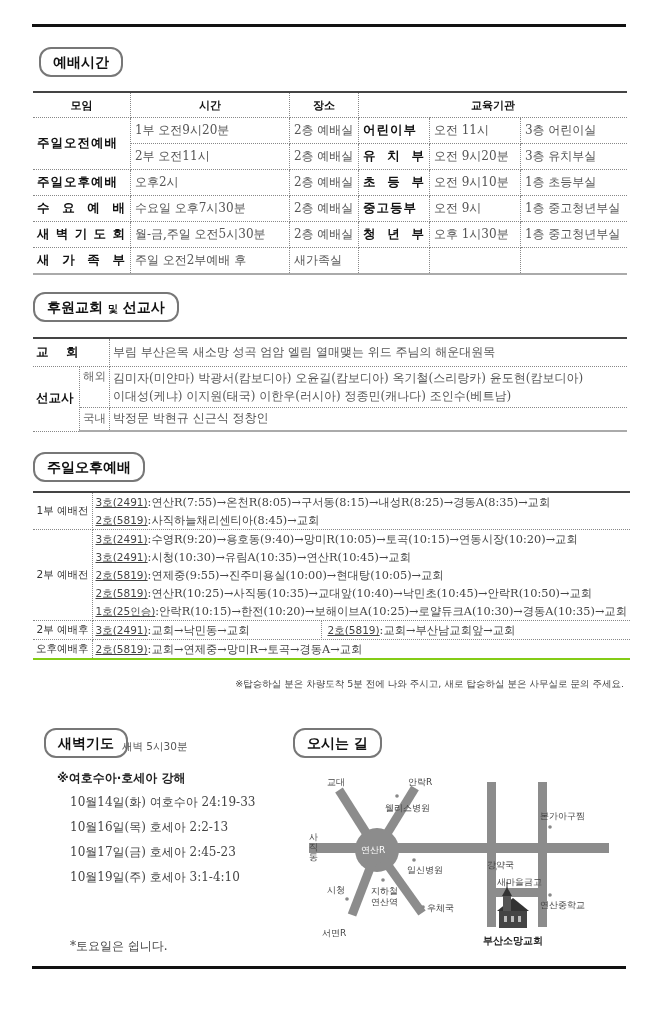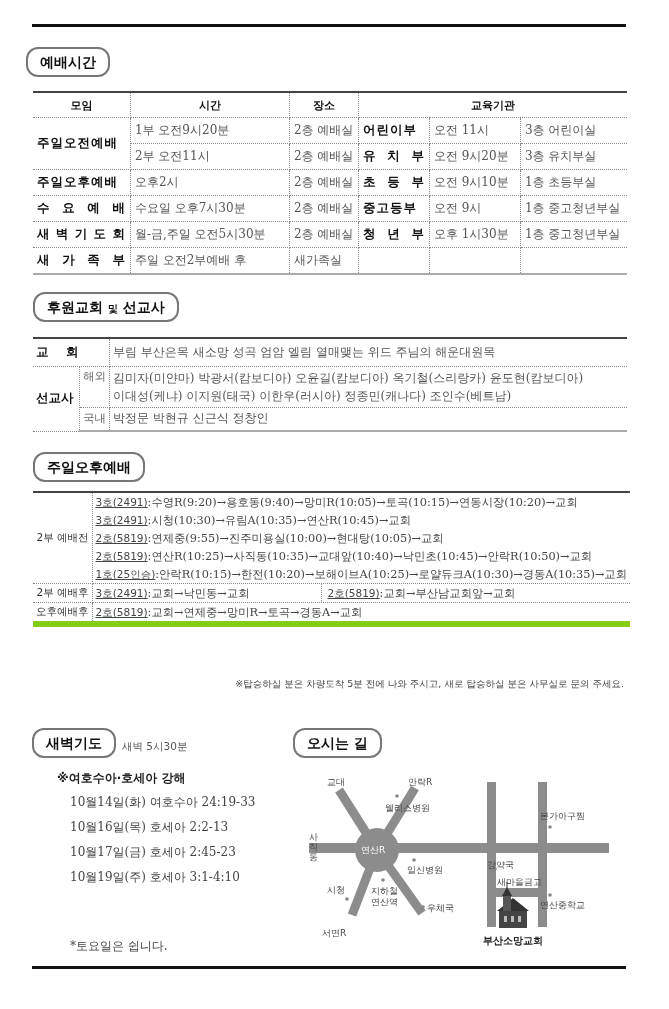--- a/index.html
+++ b/index.html
@@ -36,21 +36,21 @@
   .st tr:first-child td { border-top: 2px solid #444; }
   .st tr:last-child td { border-bottom: 2px solid #aaa; }
   .st td.lab { font-family: "DejaVu Sans", sans-serif; font-weight: bold; color: #111; font-size: 12.5px; border-left: none; white-space: nowrap; }
   .st td.sub { font-size: 11.5px; color: #666; white-space: nowrap; }
   .st td:last-child { border-right: none; }
 
   
   .vt { left: 33px; top: 491px; width: 594px; font-size: 11.3px; }
   .vt td { border: 1px dotted #888; padding: 0 3px; color: #444; vertical-align: middle; }
   .vt tr:first-child td { border-top: 2px solid #444; }
-  .vt tr:last-child td { border-bottom: 6px solid #84cc16; }
+  .vt tr:last-child td { border-bottom: 2px solid #84cc16; }
   .vt td.lab { font-family: "DejaVu Sans", sans-serif; font-size: 10.5px; color: #333; text-align: right; border-left: none; white-space: nowrap; width: 54px; }
   .vt td:last-child { border-right: none; }
   .vt .line { height: 18px; line-height: 18px; white-space: nowrap; }
   .vt .bus { text-decoration: underline; font-family: "DejaVu Sans", sans-serif; font-size: 10.5px; }
   .vt .split { display: inline-block; width: 225px; border-right: 1px dotted #888; margin-right: 6px; }
   .note { position: absolute; right: 45px; top: 678px; font-family: "DejaVu Sans", sans-serif; font-size: 9.5px; color: #444; white-space: nowrap; }
 
   
   .dawn-sub { position: absolute; left: 122px; top: 740px; font-family: "DejaVu Sans", sans-serif; font-size: 10.5px; color: #555; }
   .dawn-head { position: absolute; left: 57px; top: 770px; font-family: "DejaVu Sans", sans-serif; font-weight: bold; font-size: 12px; color: #222; }
@@ -63,21 +63,21 @@
   .map svg { position: absolute; left: 0; top: 0; }
   .map .ml { position: absolute; font-family: "DejaVu Sans", sans-serif; font-size: 9px; color: #444; white-space: nowrap; }
   .map .ml.white { color: #fff; }
   .map .ml.bold { font-weight: bold; color: #222; font-size: 10px; }
 </style>
 </head>
 <body>
 
 <div class="rule-top"></div>
 
-<div class="pill" style="left:26px;top:47px;">예배시간</div>
+<div class="pill" style="left:39px;top:47px;">예배시간</div>
 
 <table class="wt">
   <tbody>
       <tr>
     <th style="width:88px">모임</th>
     <th style="width:150px">시간</th>
     <th style="width:60px">장소</th>
     <th colspan="3">교육기관</th>
   </tr>
   <tr>
@@ -154,20 +154,27 @@
     <td class="sub">국내</td>
     <td>박정문  박현규  신근식  정창인</td>
   </tr>
 </tbody>
   </table>
 
 <div class="pill" style="left:33px;top:452px;">주일오후예배</div>
 
 <table class="vt">
   <tbody>
+      <tr>
+    <td class="lab">1부 예배전</td>
+    <td>
+      <div class="line"><span class="bus">3호(2491)</span><span>:연산R(7:55)→온천R(8:05)→구서동(8:15)→내성R(8:25)→경동A(8:35)→교회</span></div>
+      <div class="line"><span class="bus">2호(5819)</span><span>:사직하늘채리센티아(8:45)→교회</span></div>
+    </td>
+  </tr>
   <tr>
     <td class="lab">2부 예배전</td>
     <td>
       <div class="line"><span class="bus">3호(2491)</span><span>:수영R(9:20)→용호동(9:40)→망미R(10:05)→토곡(10:15)→연동시장(10:20)→교회</span></div>
       <div class="line"><span class="bus">3호(2491)</span><span>:시청(10:30)→유림A(10:35)→연산R(10:45)→교회</span></div>
       <div class="line"><span class="bus">2호(5819)</span><span>:연제중(9:55)→진주미용실(10:00)→현대탕(10:05)→교회</span></div>
       <div class="line"><span class="bus">2호(5819)</span><span>:연산R(10:25)→사직동(10:35)→교대앞(10:40)→낙민초(10:45)→안락R(10:50)→교회</span></div>
       <div class="line"><span class="bus">1호(25인승)</span><span>:안락R(10:15)→한전(10:20)→보해이브A(10:25)→로얄듀크A(10:30)→경동A(10:35)→교회</span></div>
     </td>
   </tr>
@@ -180,21 +187,21 @@
   <tr>
     <td class="lab">오후예배후</td>
     <td>
       <div class="line"><span class="bus">2호(5819)</span><span>:교회→연제중→망미R→토곡→경동A→교회</span></div>
     </td>
   </tr>
 </tbody>
   </table>
 <div class="note">※탑승하실 분은 차량도착 5분 전에 나와 주시고, 새로 탑승하실 분은 사무실로 문의 주세요.</div>
 
-<div class="pill" style="left:32px;top:728px;padding-left:12px;">새벽기도</div>
+<div class="pill" style="left:44px;top:728px;padding-left:12px;">새벽기도</div>
 <div class="dawn-sub">새벽 5시30분</div>
 <div class="dawn-head">※여호수아·호세아 강해</div>
 <ul class="dawn-list">
   <li>10월14일(화) 여호수아 24:19-33</li>
   <li>10월16일(목) 호세아 2:2-13</li>
   <li>10월17일(금) 호세아 2:45-23</li>
   <li>10월19일(주) 호세아 3:1-4:10</li>
 </ul>
 <div class="dawn-foot">*토요일은 쉽니다.</div>
 

